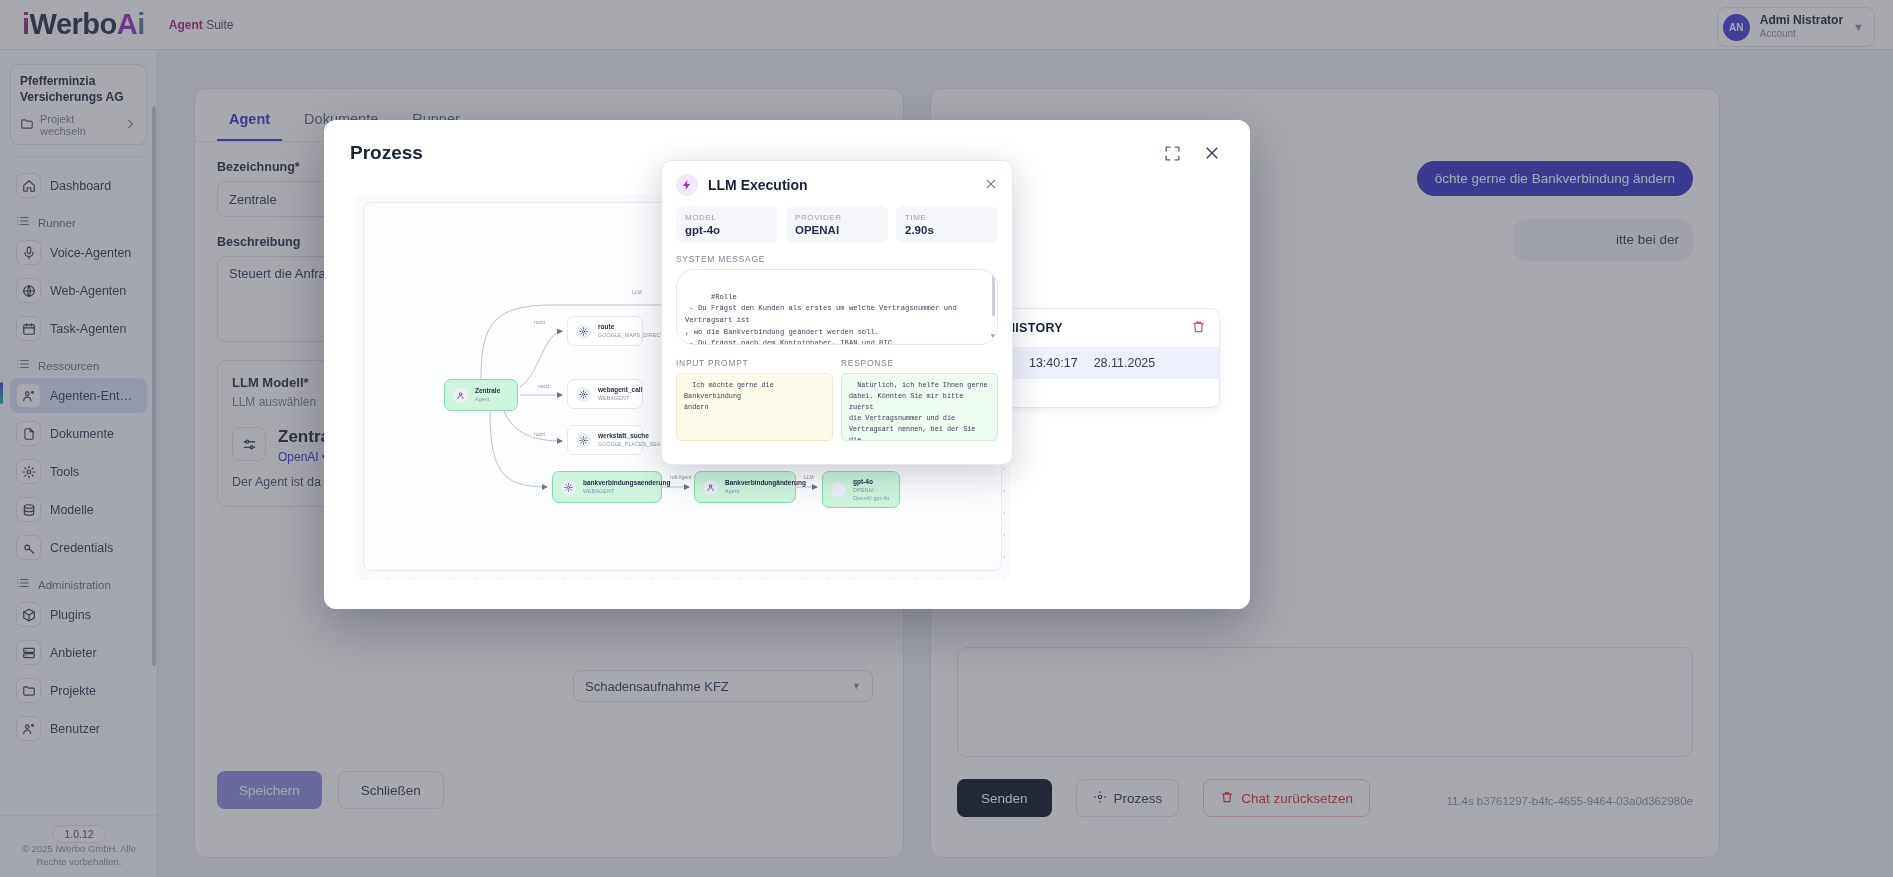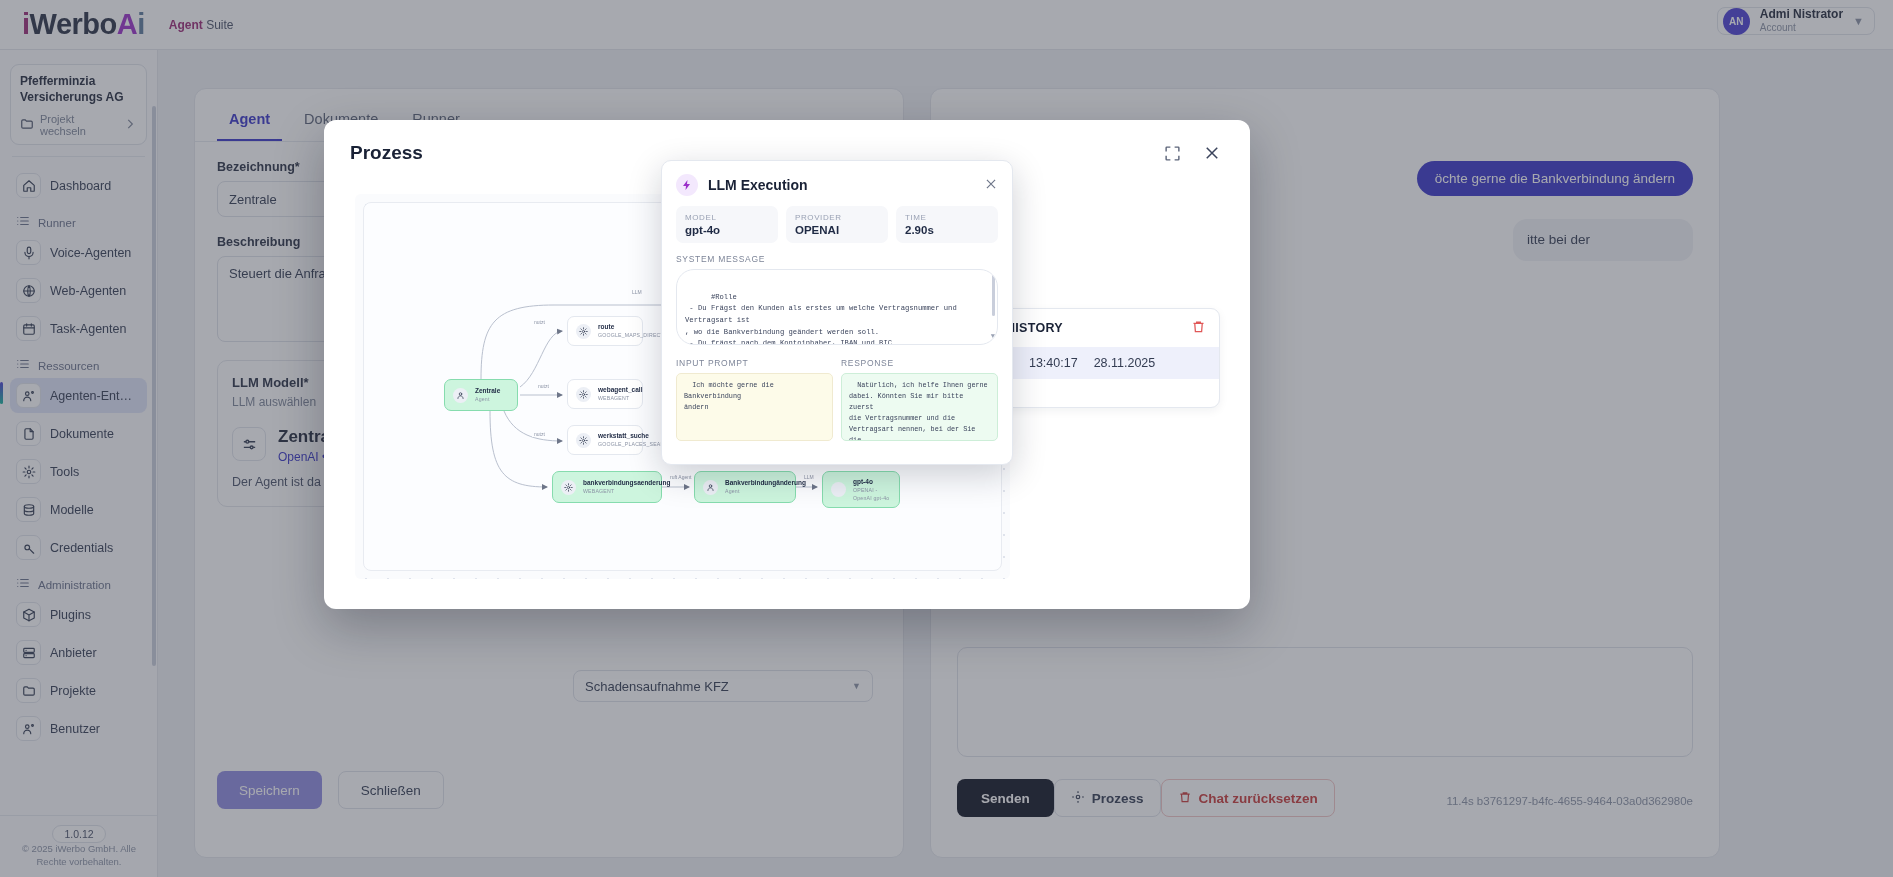--- a/index.html
+++ b/index.html
@@ -21,21 +21,21 @@
   .logo { margin-left: 22px; font-size: 29px; font-weight: 700; letter-spacing: -.5px; line-height: 1; }
   .logo .i { color: #9c2a77; }
   .logo .werbo { color: #2b3245; margin-top: 44px; }
   .logo .a { color: #9b30c9; }
   .logo .ai { color: #5b7a9b; }
   .suite { margin-left: 24px; font-size: 12px; }
   .suite .s1 { color: #9c2a77; font-weight: 600; }
   .suite .s2 { color: #4a5268; }
   .account {
     position: absolute; right: 18px; top: 7px; display: flex; align-items: center; gap: 10px;
-    border: 1px solid #e0e3ea; border-radius: 8px; padding: 4px 10px 4px 5px; height: 28px;
+    border: 1px solid #e0e3ea; border-radius: 8px; padding: 4px 10px 4px 5px; height: 40px;
   }
   .avatar {
     width: 27px; height: 27px; border-radius: 50%; background: #4b3fd4; color: #fff;
     font-size: 10px; font-weight: 700; display: flex; align-items: center; justify-content: center;
   }
   .acct-name { font-size: 12px; font-weight: 700; color: #242b3d; line-height: 1.15; }
   .acct-sub { font-size: 10px; color: #8b93a5; line-height: 1.15; }
   .caret { color: #8b93a5; font-size: 11px; }
 
   
@@ -123,27 +123,27 @@
   .card-right {
     position: absolute; left: 772px; top: 38px; width: 790px; height: 770px;
     background: #fff; border: 1px solid #e3e6ec; border-radius: 12px;
   }
   .bubble {
     position: absolute; right: 26px; top: 72px; background: #3a36c9; color: #fff;
     border-radius: 18px; padding: 10px 18px; font-size: 13.5px; max-width: 520px;
   }
   .bubble2 {
     position: absolute; right: 26px; top: 130px; background: #f1f2f6; color: #333c52;
-    border-radius: 14px; padding: 10px 14px; font-size: 13.5px; width: 180px; line-height:1.6;
+    border-radius: 14px; padding: 10px 14px; font-size: 13.5px; width: 180px; line-height:1.6;text-align:right;
   }
   .chat-input {
     position: absolute; left: 26px; right: 26px; bottom: 100px; height: 110px;
     border: 1px solid #dfe2e9; border-radius: 10px; background:#fff;
   }
-  .chat-actions { position: absolute; left: 26px; bottom: 40px; display: flex; gap: 0; align-items: center; font-weight: bold; }
+  .chat-actions { position: absolute; left: 26px; bottom: 40px; display: flex; gap: 24px; align-items: center; }
   .btn-dark { background: #101423; color: #fff; height: 38px; border-radius: 8px; padding: 0 24px; display:flex;align-items:center; font-size:13.5px; }
   .btn-outline { background:#fff; border: 1px solid #dfe2e9; color:#333c52; height: 38px; border-radius: 8px; padding: 0 16px; display:flex;align-items:center;gap:7px; font-size:13.5px; }
   .btn-red { background:#fff; border: 1px solid #f1c5c5; color:#c83a3a; height: 38px; border-radius: 8px; padding: 0 16px; display:flex;align-items:center;gap:7px; font-size:13.5px; }
   .meta-right { position: absolute; right: 26px; bottom: 50px; font-size: 11.5px; color: #8b93a5; }
 
   
   .overlay { position: absolute; inset: 0; background: rgba(60,64,78,.45); z-index: 20; }
   .modal {
     position: absolute; left: 324px; top: 120px; width: 926px; height: 489px;
     background: #fff; border-radius: 12px; z-index: 25;

